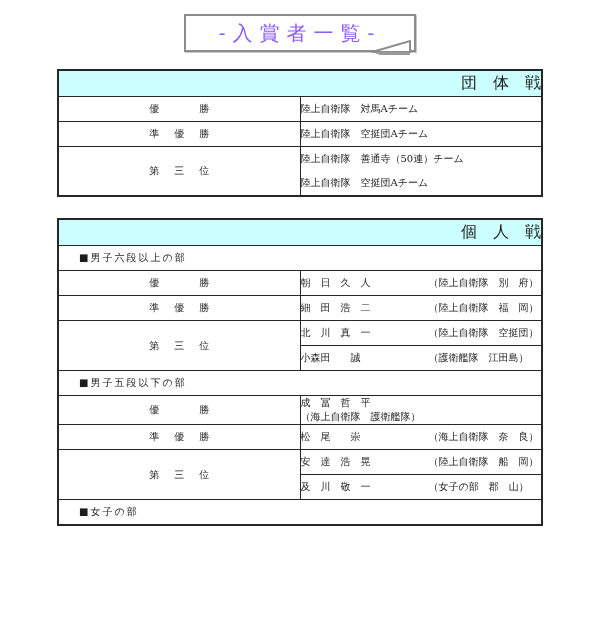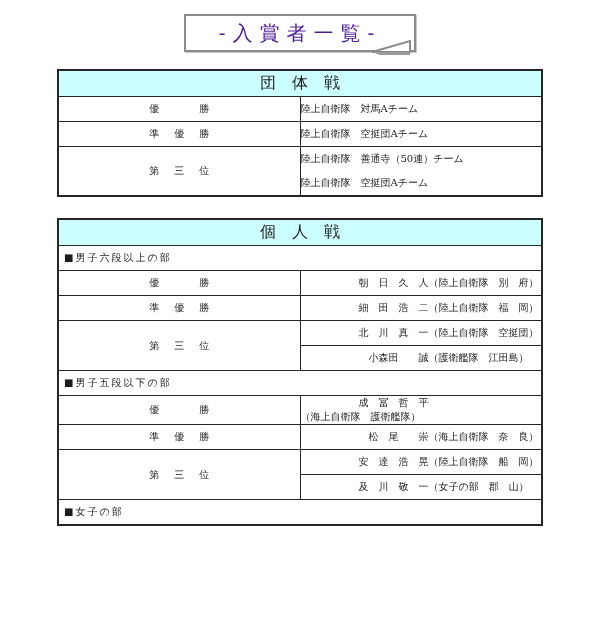--- a/index.html
+++ b/index.html
@@ -16,21 +16,21 @@
     position: relative;
     width: 228px;
     height: 34px;
     margin: 14px auto 0 auto;
     border: 2px solid #8c8c8c;
     background: #ffffff;
     text-align: center;
     line-height: 34px;
     font-size: 20px;
     letter-spacing: 7px;
-    color: #4c1d95;
+    color: #8b5cf6;
     box-shadow: 1px 1px 0 #c9c9c9;
   }
   .fold {
     position: absolute;
     right: -2px;
     bottom: -7px;
     width: 46px;
     height: 18px;
     pointer-events: none;
   }
@@ -47,47 +47,46 @@
   table { border-width: 2px; }
   td {
     font-size: 10px;
     height: 24px;
     padding: 0;
     vertical-align: middle;
     overflow: hidden;
   }
   tr.head-row td {
     background: #ccffff;
-    text-align: center;
+    text-align: right;
     height: 25px;
     font-size: 16px;
     white-space: pre;
   }
   tr.section-row td {
-    padding-left: 5px;
+    padding-left: 20px;
     letter-spacing: 2px;
     height: 24px;
   }
   td.rank-cell {
     width: 86px;
     text-align: center;
   }
   .rank-inner {
     display: inline-block;
     width: 60px;
     text-align: justify;
     text-align-last: justify;
     white-space: nowrap;
   }
   td.content-cell { }
   .name {
     display: inline-block;
     width: 128px;
     white-space: pre;
-    text-align: right;
   }
   .aff { white-space: pre; }
   .team-line {
     line-height: 24px;
     height: 24px;
     white-space: pre;
   }
   td.tall-cell { height: 48px; }
 </style>
 </head>

